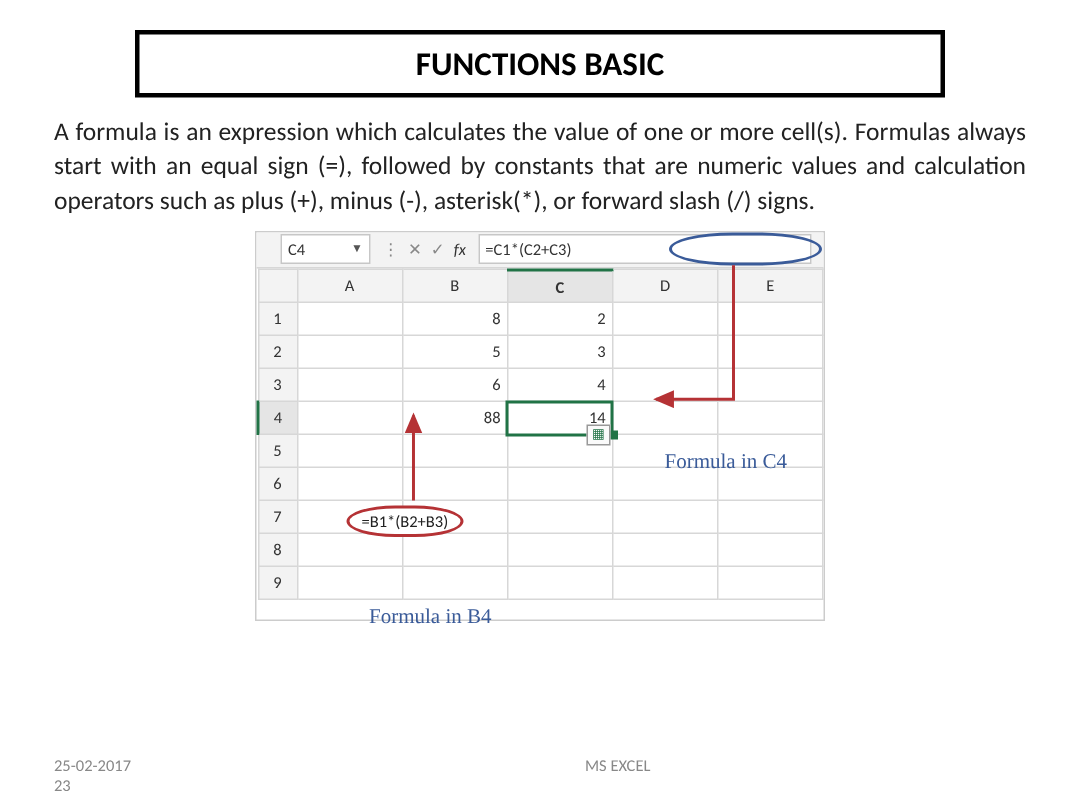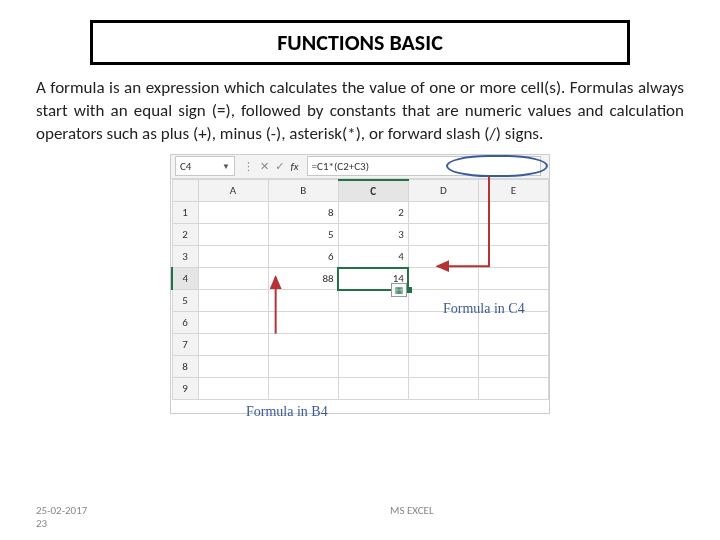--- a/index.html
+++ b/index.html
@@ -43,21 +43,21 @@
     align-items: center;
     height: 24px;
     border-bottom: 1px solid #d7d7d7;
     background: #f3f3f3;
   }
   .namebox {
     width: 60px;
     height: 20px;
     border: 1px solid #c7c7c7;
     background: #fff;
-    margin-left: 4px;
+    margin-left: 16px;
     padding: 0 4px;
     display: flex;
     align-items: center;
     justify-content: space-between;
     font-size: 11px;
     text-align: right;
   }
   .namebox .dd { font-size: 8px; color: #555; }
   .fbar-btns {
     display: flex;
@@ -279,20 +279,21 @@
           <td></td>
           <td></td>
       </tr>
     </tbody>
   </table>
 
   <div class="smart-tag" style="left:220px; top:128px;">▦</div>
 
   <div style="position:absolute; left:275px; top:0px; width:102px; height:22px; border:2px solid #3a5b99; border-radius:50%/60%; pointer-events:none;"></div>
 
+  <div class="callout" style="left:60px; top:182px;">=B1*(B2+B3)</div>
 
   <div class="anno-label" style="left:272px; top:102px;">Formula in C4</div>
   <div class="anno-label" style="left:75px; top:205px;">Formula in B4</div>
 
   <svg class="arrows" viewBox="0 0 380 260">
     <defs>
       <marker id="ah-red" markerWidth="8" markerHeight="8" refX="6" refY="3" orient="auto">
         <path d="M0,0 L7,3 L0,6 Z" fill="#b53235"></path>
       </marker>
     </defs>

